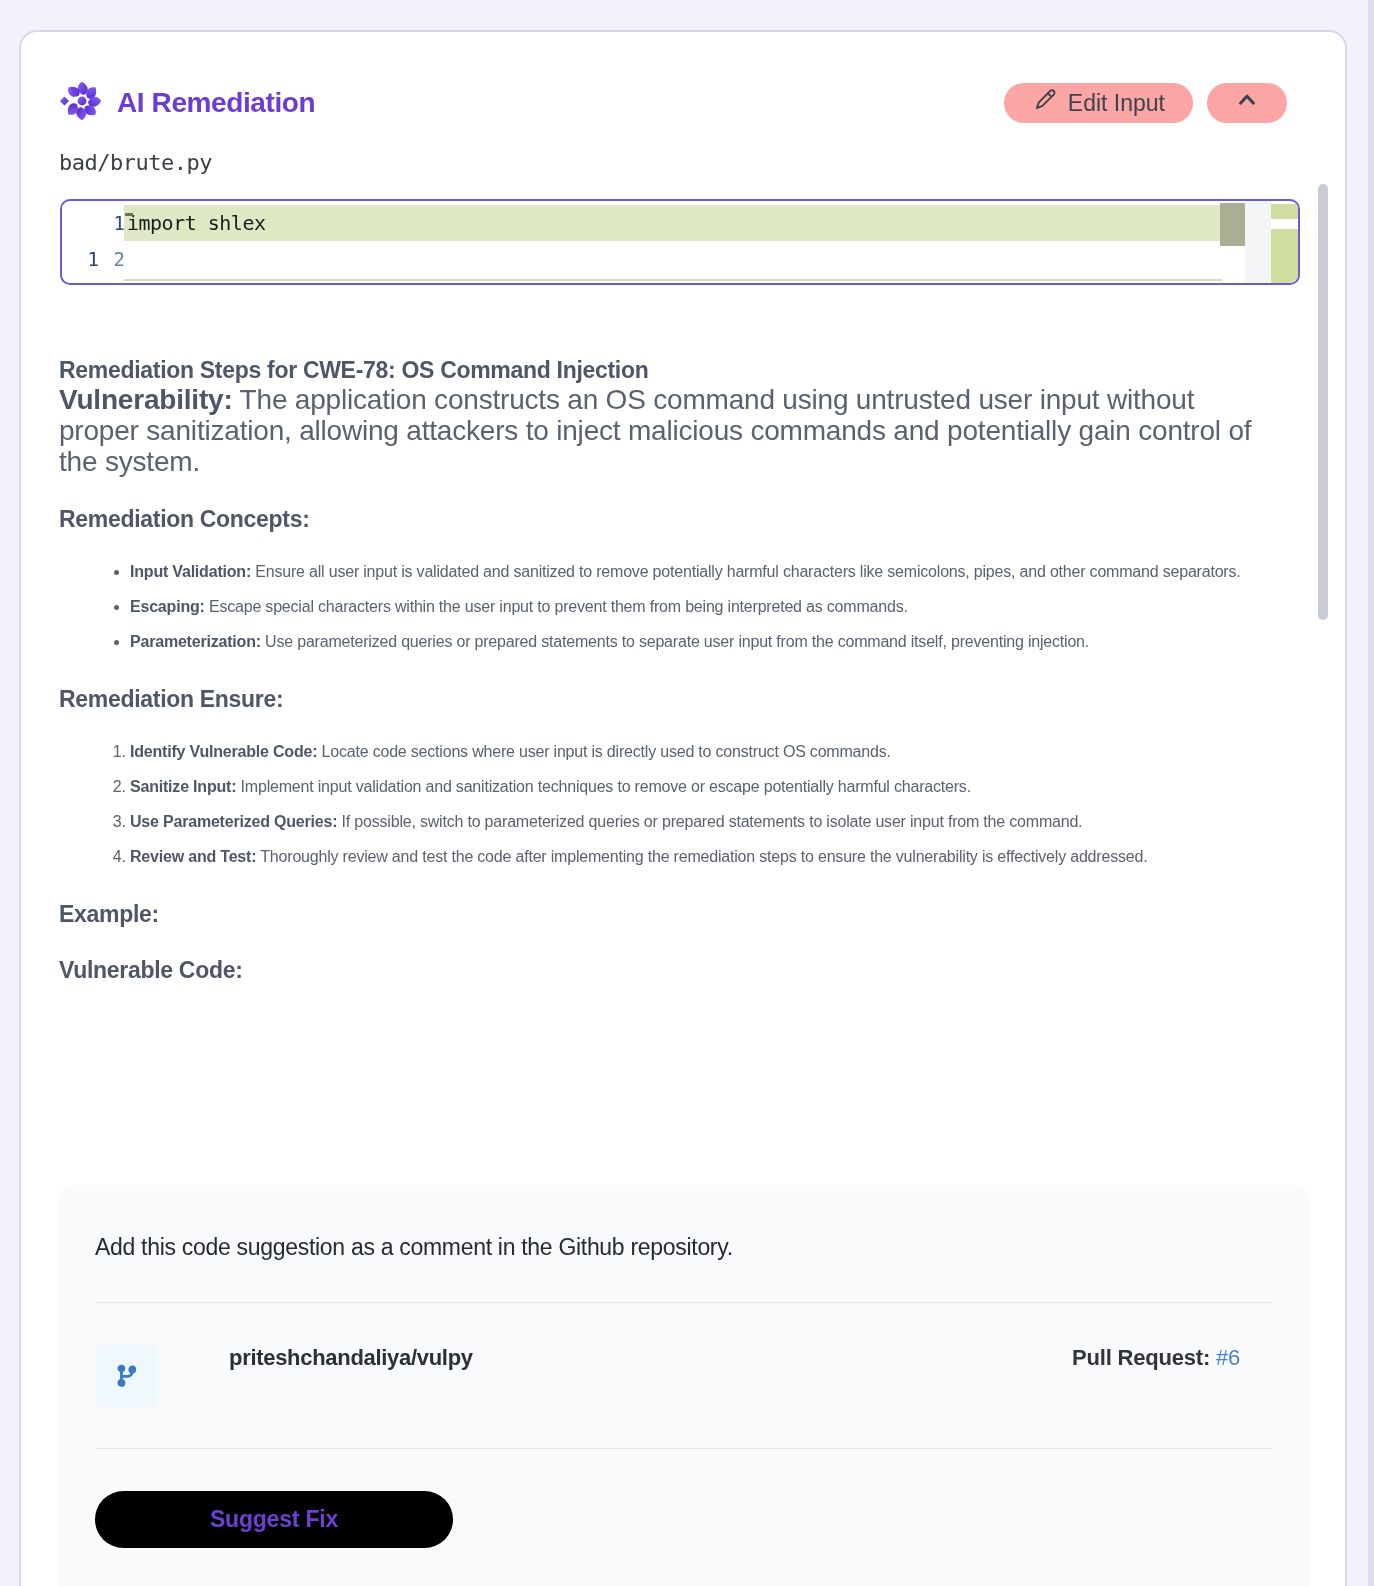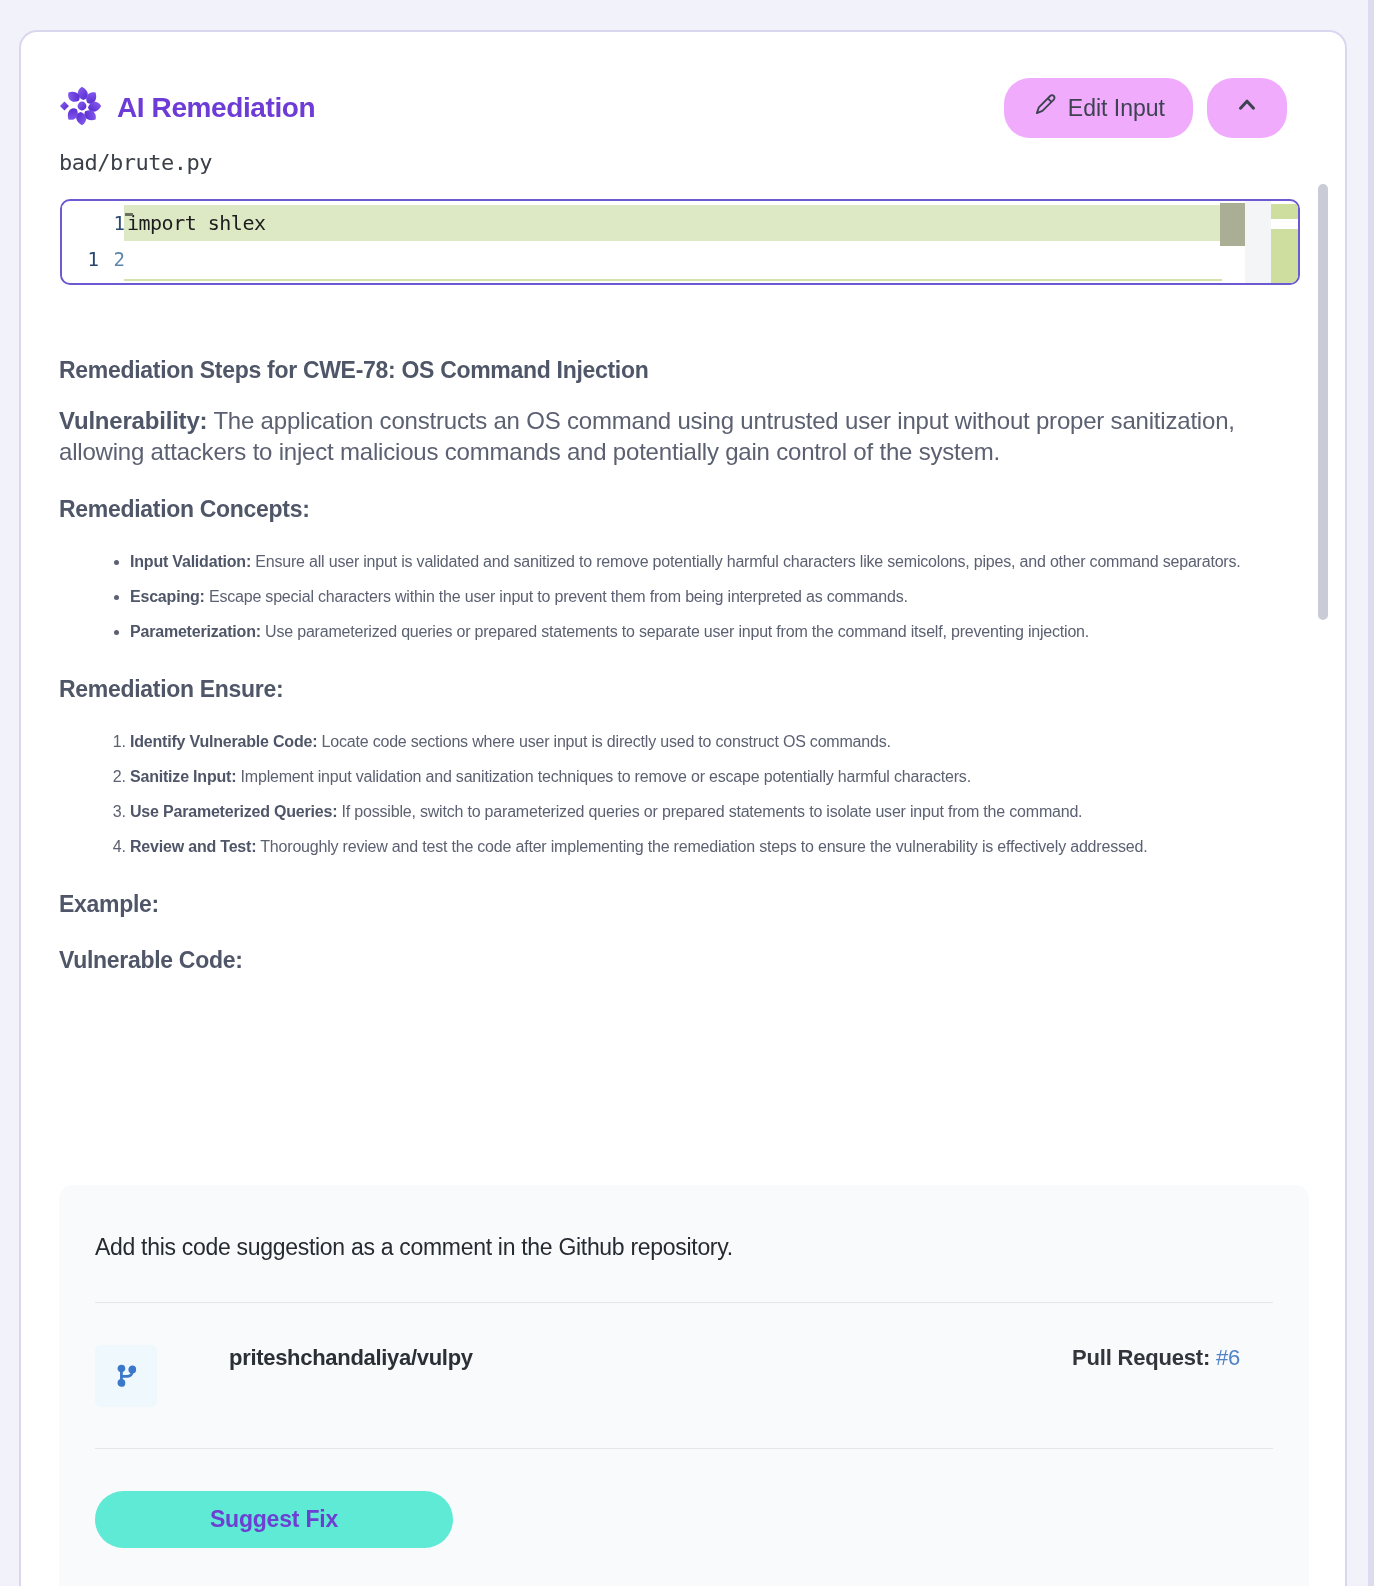--- a/index.html
+++ b/index.html
@@ -18,21 +18,21 @@
   .card {
     position:absolute; left:19px; top:30px; width:1328px; height:1600px;
     background:#ffffff; border:2px solid #dbd6f0; border-radius:18px;
   }
   
   .header { position:absolute; left:38px; right:58px; top:46px; display:flex; align-items:center; }
   .title-group { display:flex; align-items:center; gap:12px; }
   .title { font-size:28px; font-weight:bold; color:#6d3bd6; letter-spacing:-0.4px; }
   .header-buttons { margin-left:auto; display:flex; align-items:center; gap:14px; }
   .pill-btn {
-    height:60px; border:none; border-radius:26px; background:#f0abfc;
+    height:40px; border:none; border-radius:26px; background:#fca5a5;
     display:flex; align-items:center; justify-content:center; gap:10px;
     font-family:"Liberation Sans", sans-serif;
     font-size:23px; color:#3d4250; cursor:pointer; padding:0 28px;
   }
   .pill-btn.icon-only { width:80px; padding:0; }
   
   .filepath {
     position:absolute; left:38px; top:118px;
     font-family:"DejaVu Sans Mono", monospace;
     font-size:22px; color:#3a3f48; letter-spacing:-0.5px;
@@ -62,21 +62,21 @@
   .insert-dash { position:absolute; left:1px; top:8px; width:8px; height:3px; background:#6a6f5e; }
   .green-underline { position:absolute; left:62px; top:78px; width:1098px; height:2px; background:#d4e3ae; }
   .minimap-strip { position:absolute; left:1183px; top:0; width:26px; height:100%; background:#f4f5f6; }
   .minimap-slider { position:absolute; left:1158px; top:2px; width:25px; height:43px; background:#a9ae94; }
   .minimap-green-sm { position:absolute; left:1209px; top:3px; width:28px; height:15px; background:#cede9f; }
   .minimap-green-lg { position:absolute; left:1209px; top:28px; width:28px; height:54px; background:#cede9f; }
   
   .content { position:absolute; left:38px; top:297px; width:1222px; color:#5c6172; }
   .content h3 { font-size:23px; font-weight:bold; color:#4f5668; margin-top:29px; letter-spacing:-0.3px; }
   .content h3.first { margin-top:28px; }
-  .content p { font-size:24px; line-height:31px; margin-top:21px; }
+  .content p { font-size:28px; line-height:31px; }
   .content b { color:#4f5668; }
   .content ul, .content ol { margin-top:23px; padding-left:71px; font-size:16px; line-height:31px; }
   .content li { padding-left:0px; }
   .content li + li { margin-top:4px; }
   .content ul li::marker { color:#5c6172; }
   
   .suggestion-card {
     position:absolute; left:38px; top:1153px; width:1250px; height:447px;
     background:#f8fafc; border-radius:14px;
   }
@@ -88,21 +88,21 @@
     display:flex; align-items:center; justify-content:center; flex:none;
   }
   .repo-text { margin-left:72px; }
   .repo-name { font-size:22px; font-weight:bold; color:#2b2f36; letter-spacing:-0.3px; }
   .repo-branch { font-size:21px; color:#8e939e; margin-top:10px; letter-spacing:-0.2px; }
   .pr-block { margin-left:auto; font-size:22px; padding-right:33px; }
   .pr-label { font-weight:bold; color:#32363c; }
   .pr-link { color:#4f82c6; text-decoration:none; }
   .suggest-btn {
     margin:42px 0 0 36px; width:358px; height:57px; border:none; border-radius:29px;
-    background:#5eead4; color:#6d3fd3; font-family:"Liberation Sans", sans-serif;
+    background:#000000; color:#6d3fd3; font-family:"Liberation Sans", sans-serif;
     font-size:23px; font-weight:bold; cursor:pointer; letter-spacing:-0.2px;
   }
   
   .scroll-thumb {
     position:absolute; left:1297px; top:152px; width:10px; height:436px;
     background:#c9cbd7; border-radius:5px;
   }
 </style>
 </head>
 <body>

